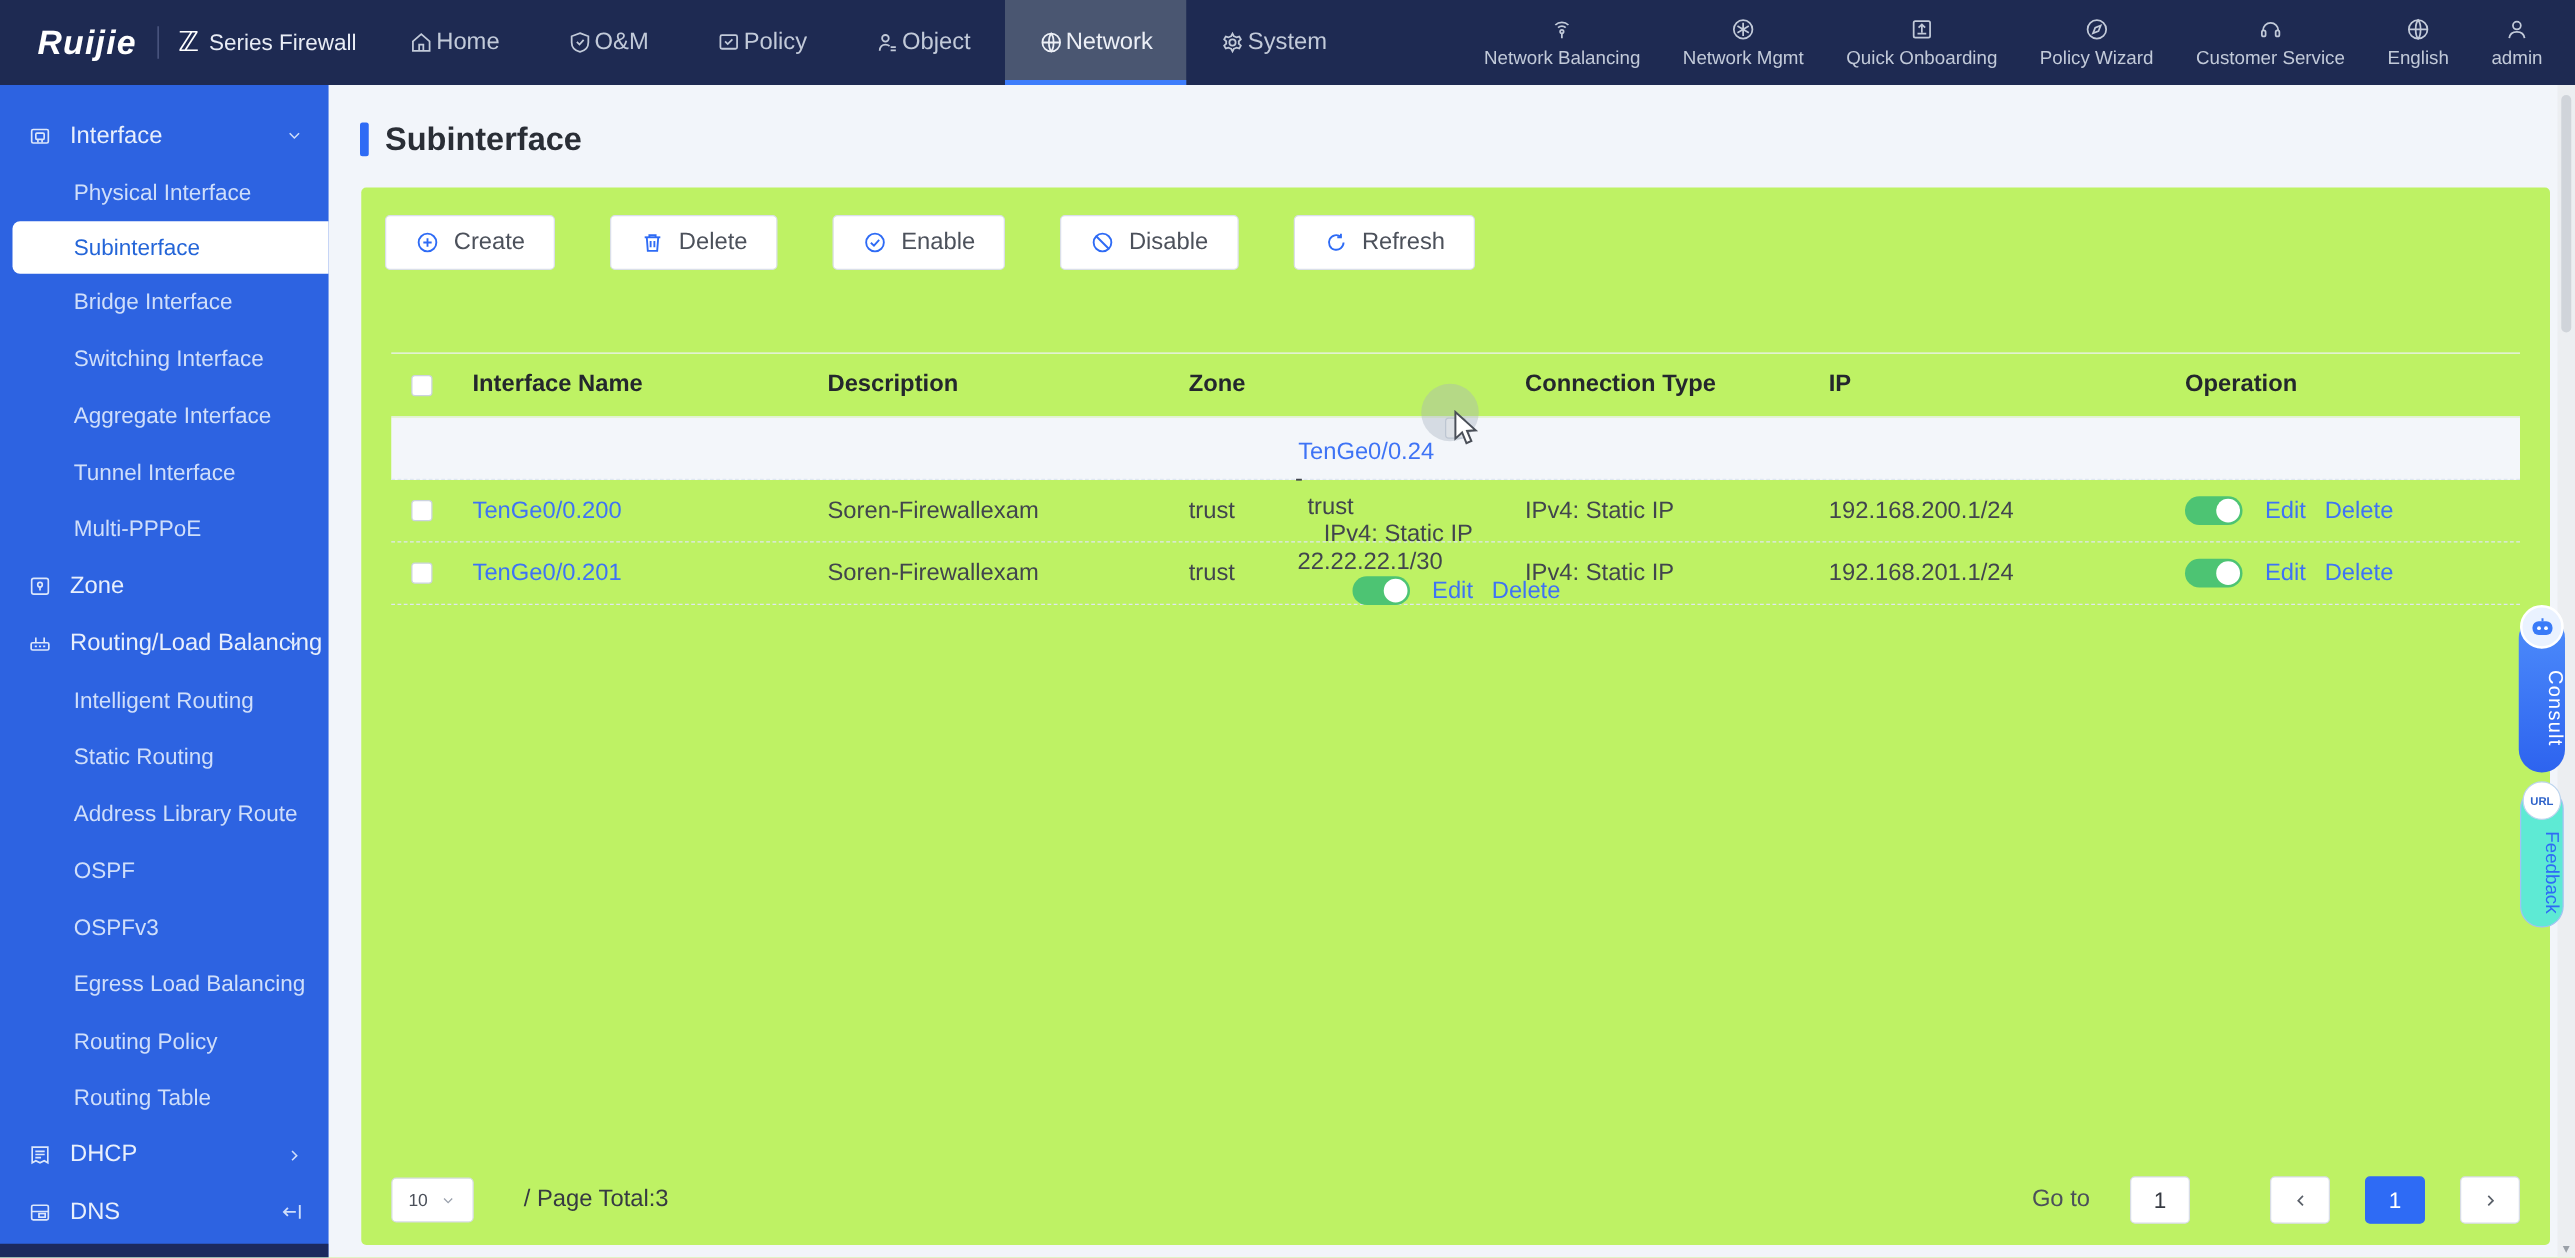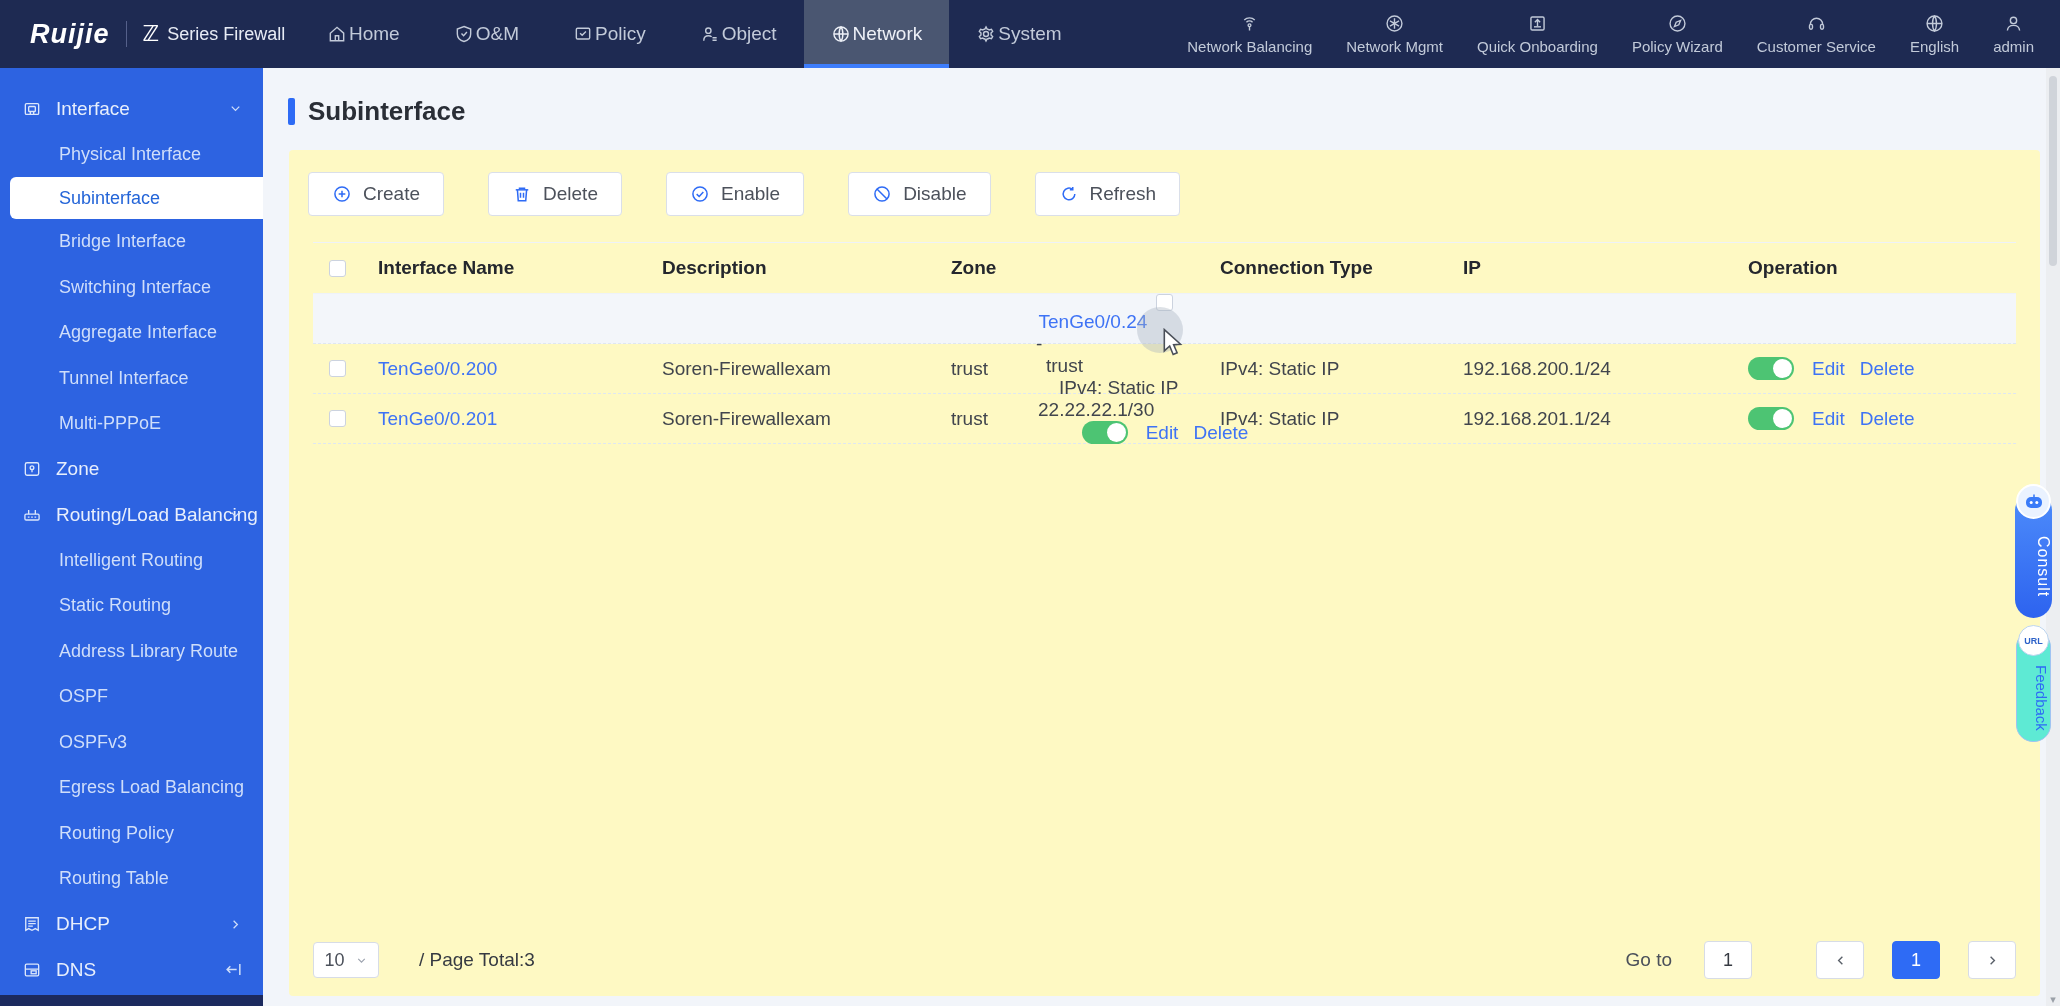--- a/index.html
+++ b/index.html
@@ -33,48 +33,48 @@
   .side-row .chev { position:absolute; right:20px; display:flex; align-items:center; }
   .side-row .chev svg { stroke:#cfdefa; }
   .side-row.child.active { background:#fff; color:#2465d8; height:42px; margin-left:10px; padding-left:49px; border-radius:6px 0 0 6px; }
   .side-bottom-strip { position:absolute; left:0; bottom:0; width:263px; height:11px; background:#1c2a5e; }
 
   
   .main { position:absolute; left:263px; top:68px; right:0; bottom:0; background:#f2f5fa; }
   .page-head { display:flex; align-items:center; gap:13px; padding:28px 0 0 25px; }
   .accent-bar { width:7px; height:27px; background:#2e6bf5; border-radius:2px; }
   .page-title { font-size:26px; font-weight:bold; color:#2a2e36; }
-  .card { position:absolute; left:26px; right:20px; top:82px; bottom:10px; background:#fef9c3; border-radius:4px; }
+  .card { position:absolute; left:26px; right:20px; top:82px; bottom:10px; background:#bef264; border-radius:4px; }
 
   .toolbar { display:flex; gap:44px; padding:22px 0 0 19px; }
   .tbtn { display:inline-flex; align-items:center; gap:11px; height:44px; padding:0 23px; background:#fff; border:1px solid #dadfe9; border-radius:4px; font-size:19px; color:#4c515b; cursor:pointer; }
   .tbtn svg { stroke:#2e6bf5; }
 
   
   .tbl { position:absolute; left:24px; right:24px; top:92px; }
   .trow { display:flex; align-items:center; }
-  .trow.head { height:52px; border-top:1px solid #eef2f8; border-bottom:1px solid #eef2f8; font-weight:bold; color:#24272d; font-size:19px; }
+  .trow.head { height:52px; border-top:1px solid #eef2f8; border-bottom:1px solid #eef2f8; font-weight:bold; color:#24272d; font-size:19px;margin-top:40px; }
   .trow.body { height:50px; border-bottom:1px dashed #dfe7f1; font-size:19px; color:#41454d; }
   .trow.body.hl { background:#f3f6fa;flex-direction:column; }
   .c0 { width:49px; display:flex; justify-content:center; }
   .c1 { width:284px; padding-left:16px; }
   .c2 { width:289px; padding-left:16px; }
   .c3 { width:269px; padding-left:16px; }
   .c4 { width:243px; padding-left:16px; }
   .c5 { width:285px; padding-left:16px; }
   .c6 { flex:1; padding-left:16px; display:flex; align-items:center; }
   .cbx { width:17px; height:17px; border:1px solid #ccd3df; border-radius:3px; background:#fff; cursor:pointer; }
   .link { color:#3e73f5; cursor:pointer; }
   .toggle { width:46px; height:23px; border-radius:12px; background:#4dc473; position:relative; margin-right:18px; cursor:pointer; flex:0 0 auto; }
   .toggle .knob { position:absolute; right:2px; top:2px; width:19px; height:19px; background:#fff; border-radius:50%; }
   .op-link { color:#3e73f5; margin-right:15px; cursor:pointer; }
 
   
   .pagebar { position:absolute; left:24px; right:24px; bottom:14px; height:44px; display:flex; align-items:center; }
-  .psize { display:inline-flex; align-items:center; justify-content:center; gap:10px; width:66px; height:36px; border:1px solid #d7dce6; border-radius:4px; background:#fff; font-size:18px; color:#4b505a; cursor:pointer; }
+  .psize { display:inline-flex; align-items:center; justify-content:center; gap:10px; width:66px; height:36px; border:1px solid #d7dce6; border-radius:4px; background:#fff; font-size:14px; color:#4b505a; cursor:pointer; }
   .psize svg { stroke:#9aa1ad; }
   .ptotal { font-size:19px; color:#363a42; margin-left:40px; }
   .pright { margin-left:auto; display:flex; align-items:center; gap:28px; }
   .goto-label { font-size:19px; color:#4b505a; margin-right:4px; }
   .goto-input { width:48px; height:38px; border:1px solid #d7dce6; border-radius:4px; background:#fff; text-align:center; font-size:18px; color:#363a42; line-height:36px; }
   .pbtn { width:48px; height:38px; border:1px solid #d7dce6; border-radius:4px; background:#fff; display:flex; align-items:center; justify-content:center; font-size:18px; color:#4b505a; cursor:pointer; }
   .pbtn svg { stroke:#5a6069; }
   .pbtn.cur { background:#2e6bf5; border-color:#2e6bf5; color:#fff; }
 
   

